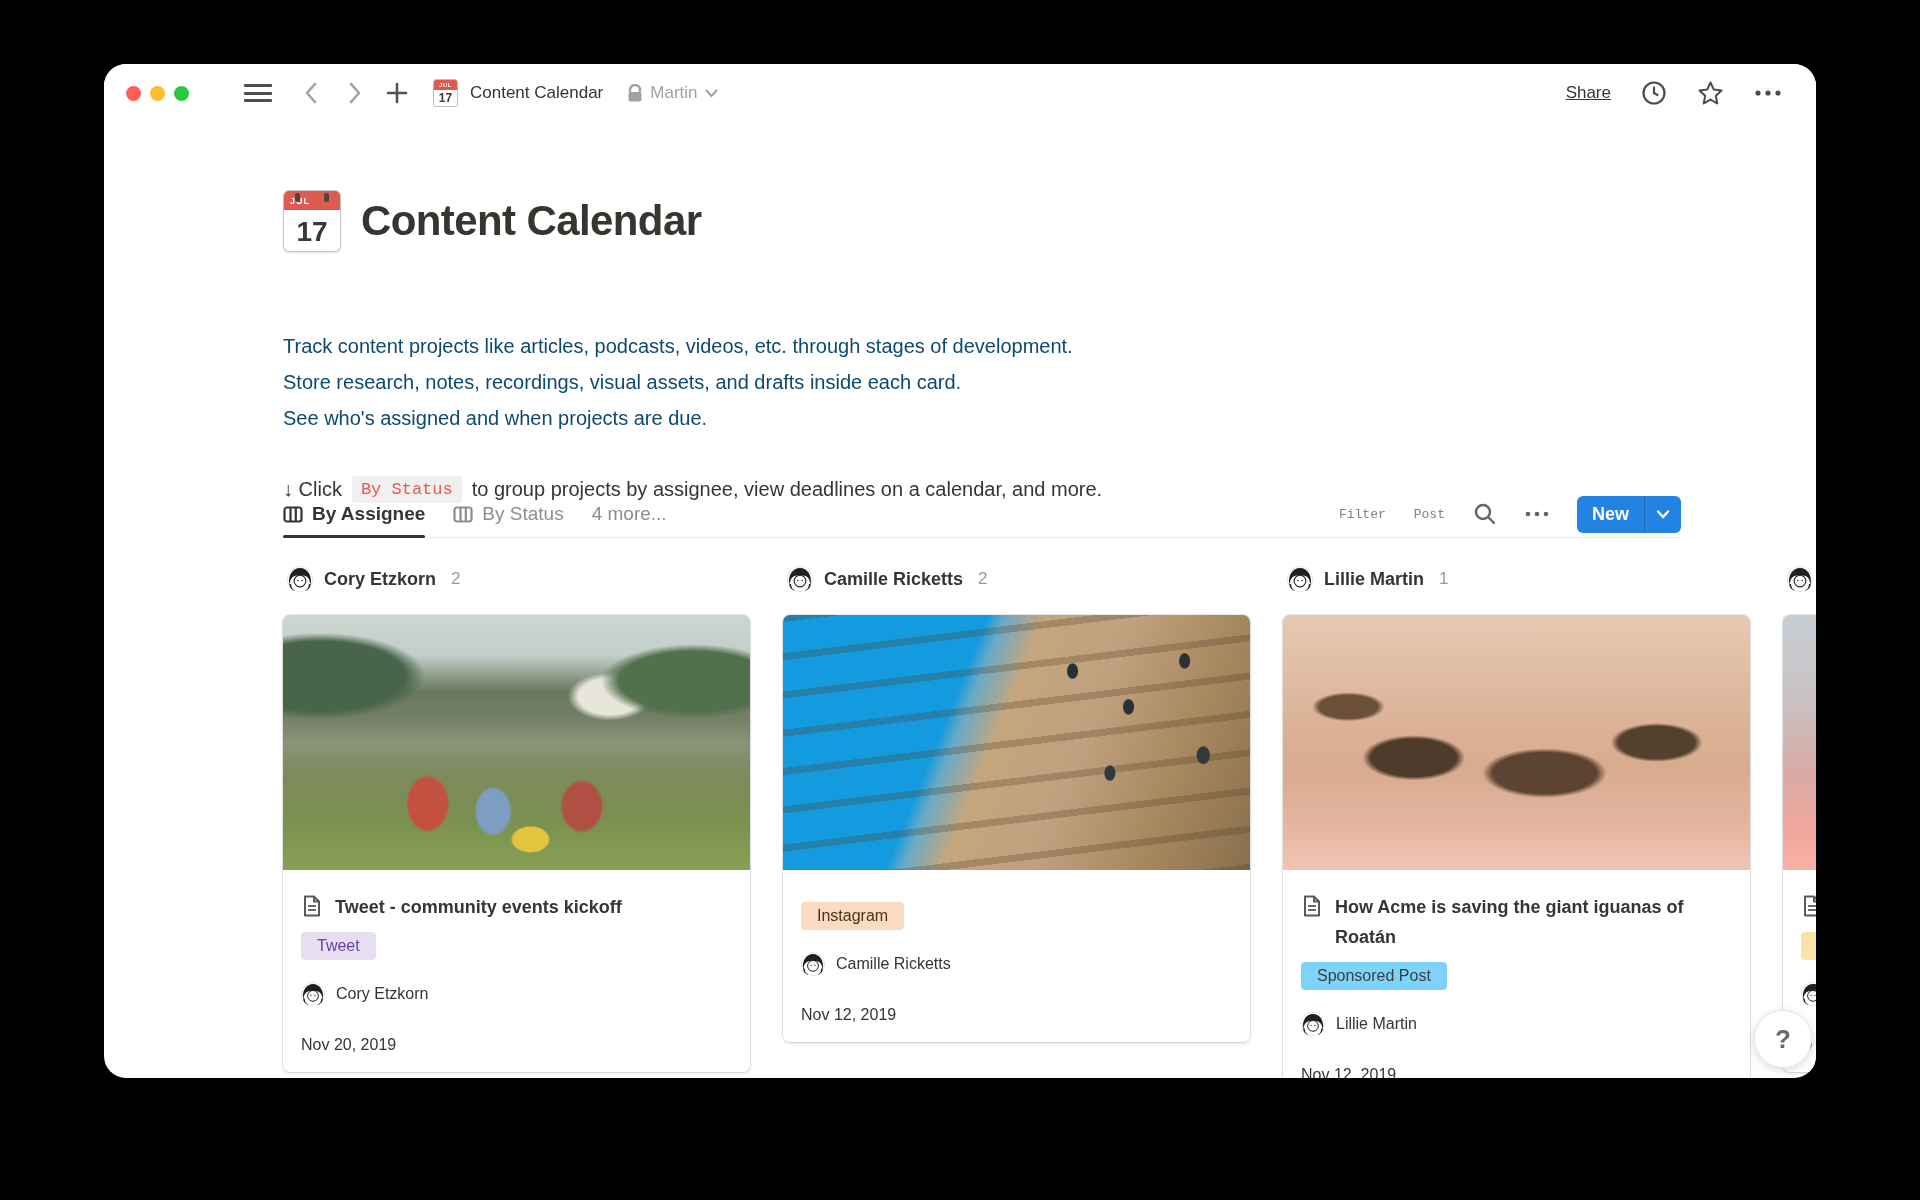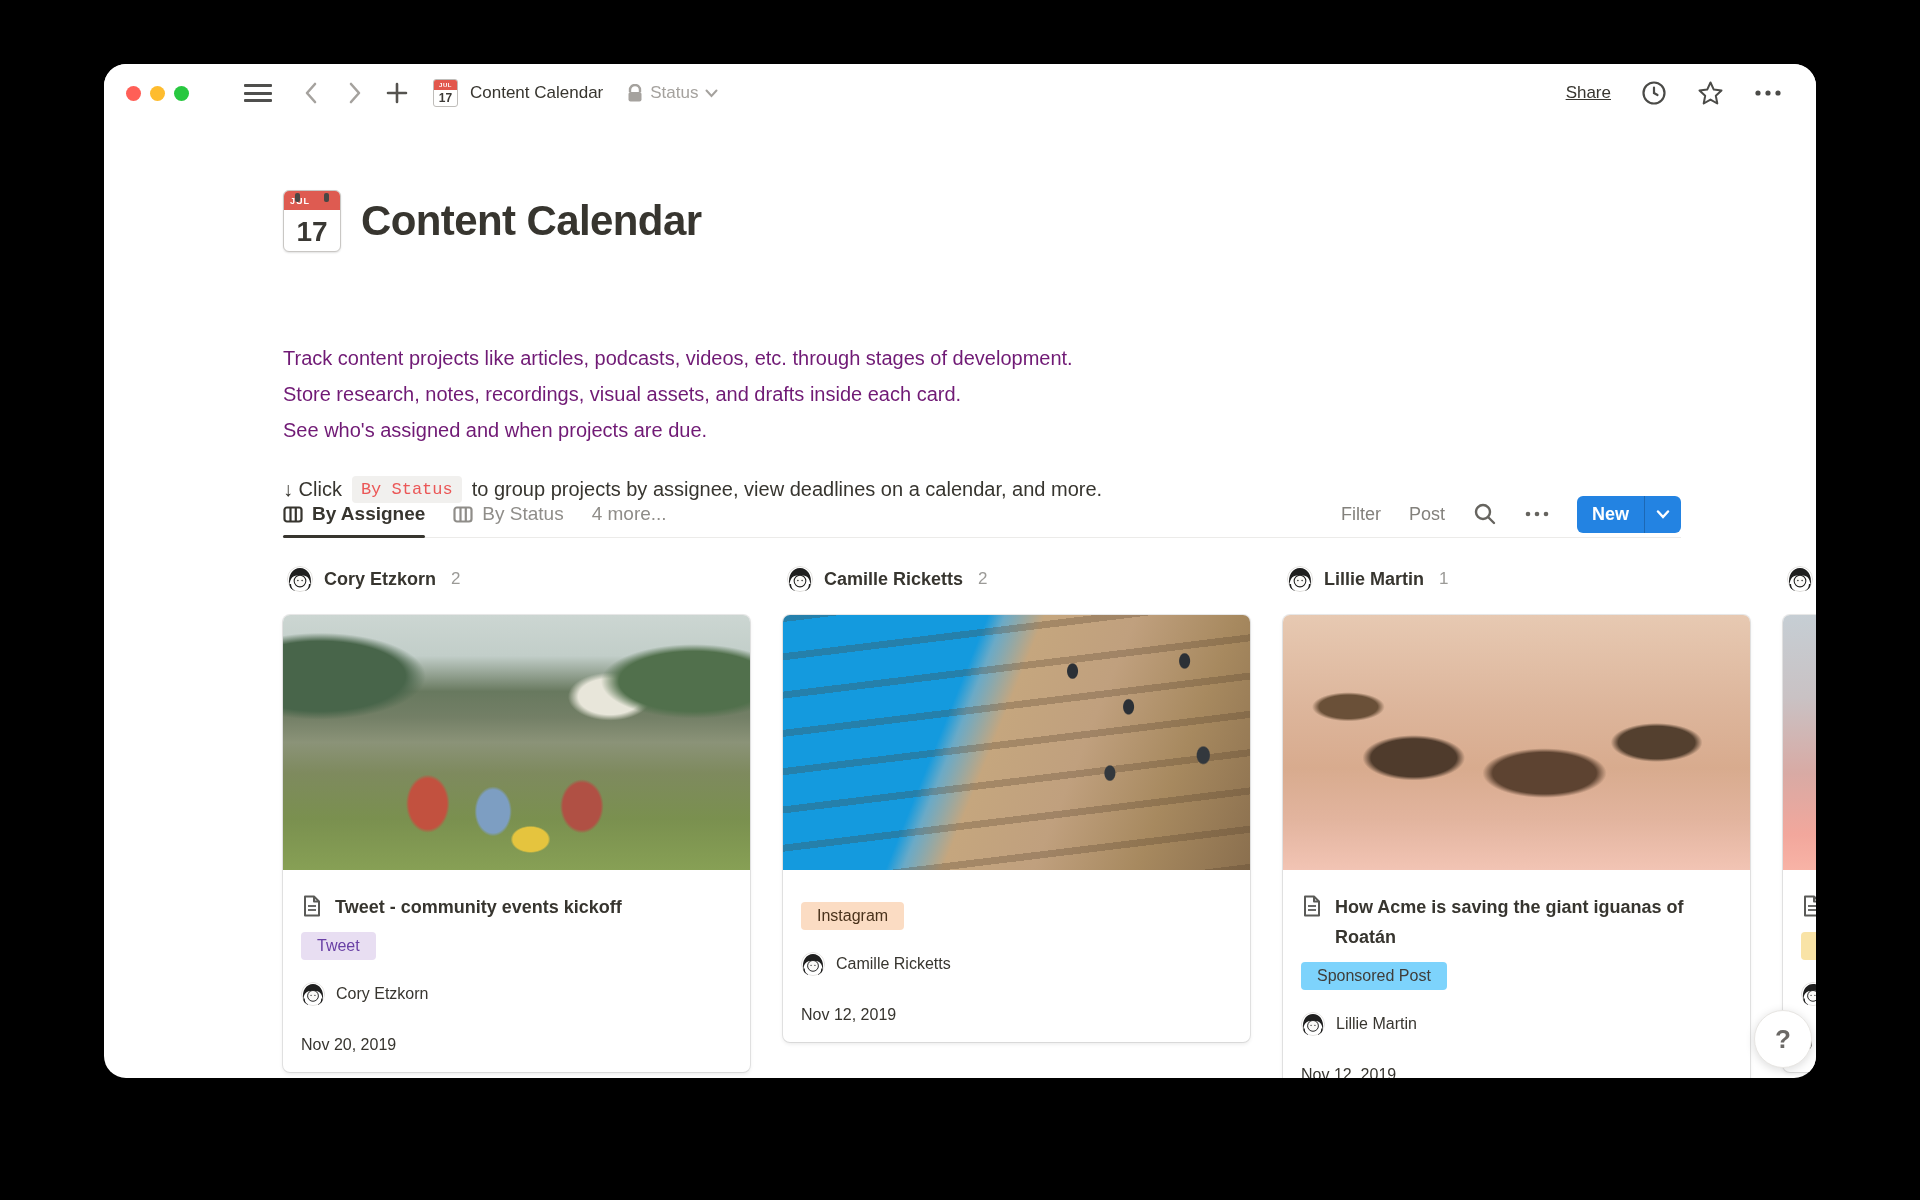--- a/index.html
+++ b/index.html
@@ -40,40 +40,40 @@
   .page-icon { width:58px; height:62px; border:1px solid #C9C7C4; border-radius:6px; background:#fff;
                position:relative; overflow:hidden; box-shadow:0 1px 2px rgba(0,0,0,.12); flex:none; }
   .page-icon .cal-top { height:19px; background:#DE5B51; color:#fff; font-size:9px; font-weight:bold;
                         display:flex; align-items:center; padding-left:6px; letter-spacing:1px; }
   .page-icon .cal-day { height:43px; display:flex; align-items:center; justify-content:center;
                         font-size:28px; font-weight:bold; color:#3a3834; }
   .page-icon .ring { position:absolute; top:2px; width:5px; height:9px; background:#494745; border-radius:2px; }
   .ring.r1{left:11px;} .ring.r2{right:11px;}
   h1.page-title { font-size:42px; font-weight:bold; letter-spacing:-0.6px; color:#37352F; }
 
-  .desc { position:absolute; left:179px; top:276px; font-size:20px; line-height:36px; color:#701a75; }
+  .desc { position:absolute; left:179px; top:264px; font-size:20px; line-height:36px; color:#0c4a6e; }
 
   .hint { position:absolute; left:179px; top:412px; font-size:20px; color:#37352F;
           display:flex; align-items:center; gap:10px; }
   .hint code { font-family:"Liberation Mono", monospace; font-size:17px; color:#EB5757;
                background:#F1F0EE; border-radius:4px; padding:4px 9px; }
 
   
   .viewbar { position:absolute; left:179px; top:426px; width:1398px; height:48px;
              display:flex; align-items:center; }
   .viewbar::after { content:''; position:absolute; left:0; right:0; bottom:0; height:1px; background:#ECEBE9; }
   .tab { position:relative; height:48px; display:flex; align-items:center; gap:9px;
          font-size:19px; cursor:pointer; color:#8F8D89; }
   .tab + .tab { margin-left:28px; }
   .tab.active { color:#37352F; font-weight:bold; }
   .tab.active::after { content:''; position:absolute; left:0; right:0; bottom:0; height:3px;
                        background:#37352F; border-radius:2px; z-index:2; }
   .more-link { margin-left:28px; font-size:19px; color:#8F8D89; cursor:pointer; }
   .vb-right { margin-left:auto; display:flex; align-items:center; gap:28px; }
-  .vb-text { font-size:18px; color:#83817C; background:none; border:none; cursor:pointer; font-family:Liberation Sans, sans-serif;}
+  .vb-text { font-size:13px; color:#83817C; background:none; border:none; cursor:pointer; font-family:Liberation Mono, monospace;}
   .new-btn { display:flex; align-items:stretch; height:37px; background:#2383E2; border-radius:6px;
              overflow:hidden; border:none; cursor:pointer; color:#fff; }
   .new-main { display:flex; align-items:center; padding:0 15px; font-size:18px; font-weight:bold; }
   .new-chev { display:flex; align-items:center; padding:0 11px; border-left:1px solid rgba(0,0,0,0.2); }
 
   
   .board { position:absolute; left:179px; top:502px; display:flex; gap:33px; width:1970px; }
   .col { width:467px; flex:none; }
   .col-head { display:flex; align-items:center; gap:11px; padding-left:4px; height:26px; }
   .col-name { font-size:18px; font-weight:bold; color:#37352F; }
@@ -191,21 +191,21 @@
     <div class="favicon">
       <div class="fav-top">JUL</div>
       <div class="fav-day">17</div>
     </div>
     <div class="tb-title">Content Calendar</div>
     <div class="privacy">
       <svg width="16" height="19" viewBox="0 0 16 19">
           <path d="M3 8 V6 a5 5 0 0 1 10 0 V8" fill="none" stroke="#A5A29E" stroke-width="2.4"></path>
           <rect x="1.5" y="8" width="13" height="9.5" rx="2" fill="#A5A29E"></rect>
         </svg>
-      <span>Status</span>
+      <span>Martin</span>
       <svg width="13" height="9" viewBox="0 0 13 9">
           <path d="M1.5 1.5 L6.5 7 L11.5 1.5" fill="none" stroke="#A5A29E" stroke-width="2" stroke-linecap="round"></path>
         </svg>
     </div>
     <div class="tb-right">
       <button class="share-btn">Share</button>
       <button class="icon-btn">
         <svg width="26" height="26" viewBox="0 0 26 26">
             <circle cx="13" cy="13" r="10.5" fill="none" stroke="currentColor" stroke-width="2.2"></circle>
             <path d="M13 7.5 V13 L16.5 15" fill="none" stroke="currentColor" stroke-width="2.2" stroke-linecap="round"></path>

